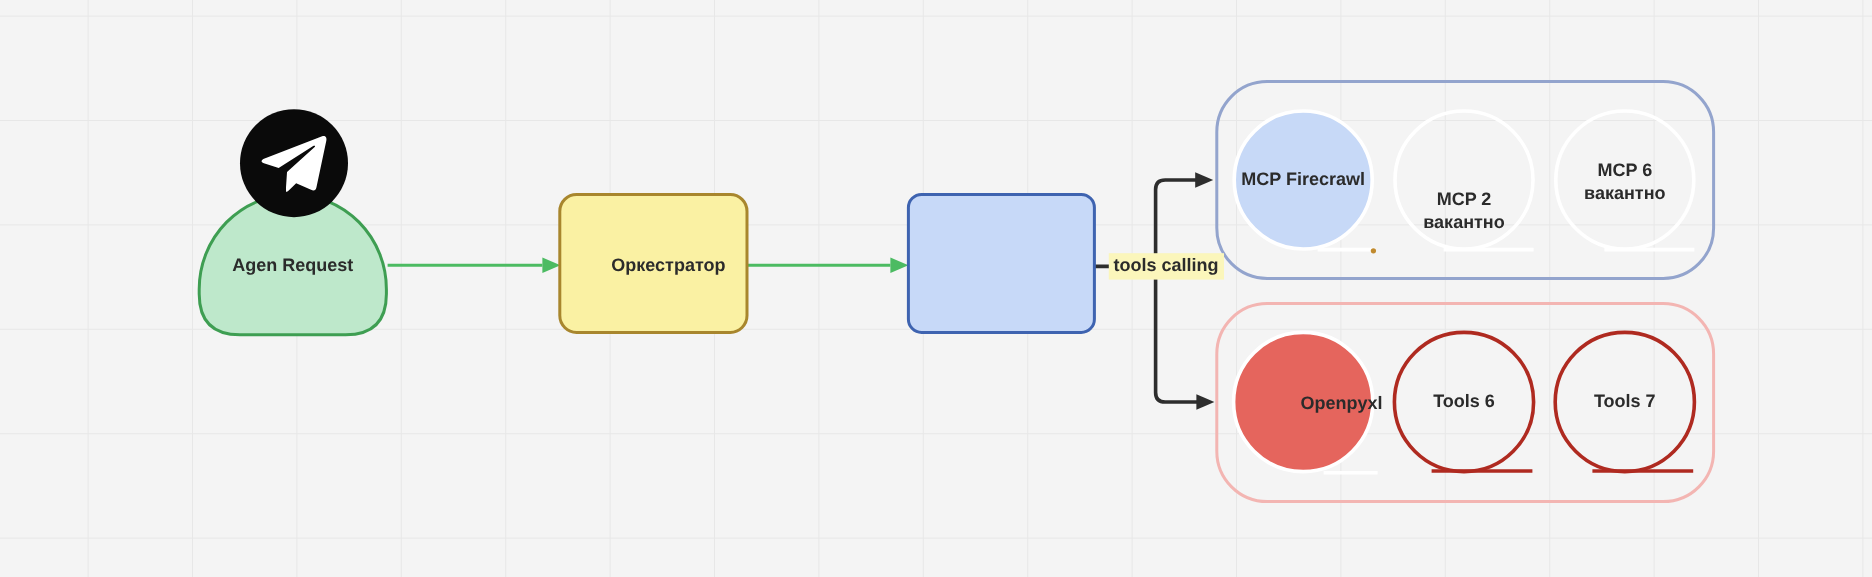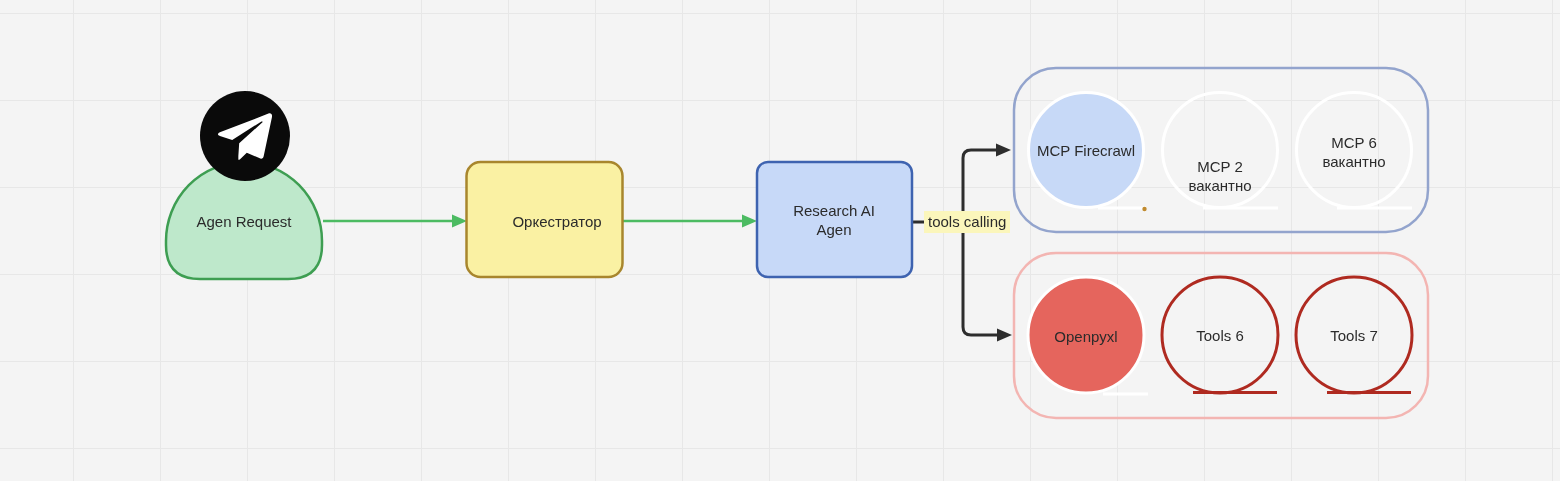--- a/index.html
+++ b/index.html
@@ -17,20 +17,21 @@
     color:#2b2b2b;
   }
   .layer{position:absolute;left:0;top:0;}
   .label{
     position:absolute;
     font-size:15px;
     line-height:19px;
     text-align:center;
     white-space:nowrap;
     color:#2b2b2b;
+    font-weight:bold;
   }
   .center{transform:translate(-50%,-50%);}
   .edge-label{
     background:#fbf6bb;
     padding:1px 4px;
     font-size:15px;
     line-height:20px;
   }
 </style>
 </head>
@@ -114,44 +115,40 @@
   </svg>
 
   <div class="label center" style="left:244px;top:221px;">
     <span>Agen Request</span>
   </div>
 
   <div class="label center" style="left:545px;top:221px;margin-left:12px;">
     <span>Оркестратор</span>
   </div>
 
-  <div class="label center" style="left:834px;top:220px;">
-    <div>Research AI</div>
-    <div>Agen</div>
-  </div>
 
   <div class="label edge-label" style="left:924px;top:211px;">
     <span>tools calling</span>
   </div>
 
   <div class="label center" style="left:1086px;top:150px;">
     <span>MCP Firecrawl</span>
   </div>
 
   <div class="label center" style="left:1220px;top:152px;margin-top:24px;">
     <div>MCP 2</div>
     <div>вакантно</div>
   </div>
 
   <div class="label center" style="left:1354px;top:152px;">
     <div>MCP 6</div>
     <div>вакантно</div>
   </div>
 
-  <div class="label center" style="left:1086px;top:336px;text-align:right;">
+  <div class="label center" style="left:1118px;top:336px;text-align:right;">
     <span>Openpyxl</span>
   </div>
 
   <div class="label center" style="left:1220px;top:335px;">
     <span>Tools 6</span>
   </div>
 
   <div class="label center" style="left:1354px;top:335px;">
     <span>Tools 7</span>
   </div>

